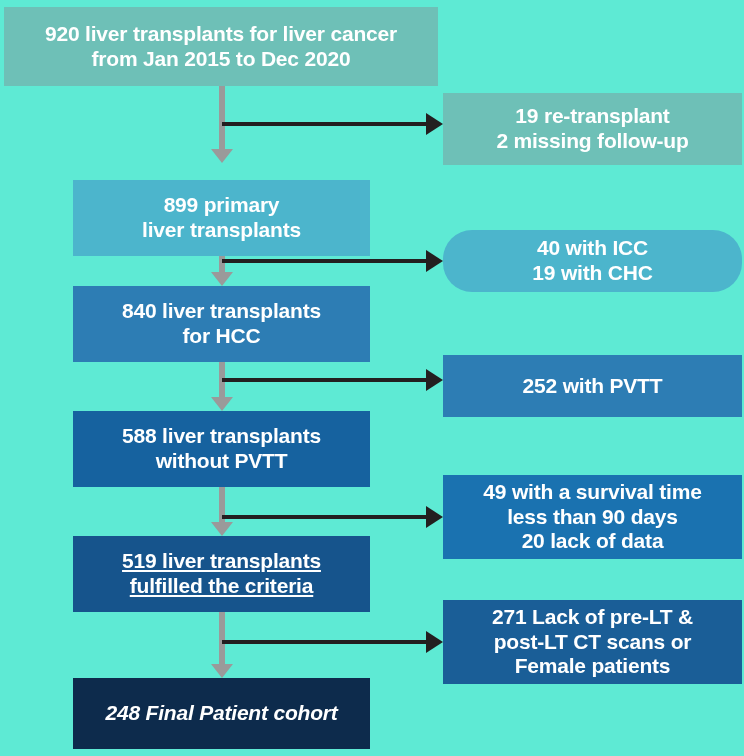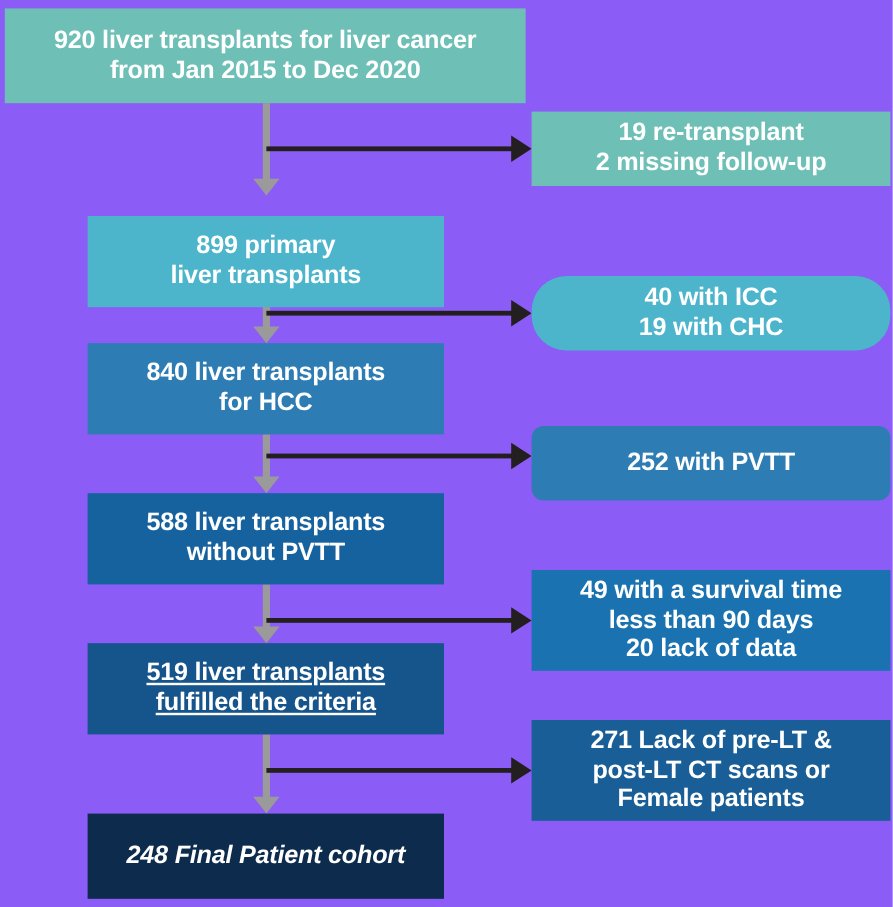--- a/index.html
+++ b/index.html
@@ -7,21 +7,21 @@
     padding: 0;
     background: #ffffff;
   }
   body {
     font-family: "Liberation Sans", sans-serif;
   }
   #flow-root {
     position: relative;
     width: 744px;
     height: 756px;
-    background: #8b5cf6;
+    background: #5eead4;
     overflow: hidden;
   }
   .node {
     position: absolute;
     box-sizing: border-box;
     display: flex;
     align-items: center;
     justify-content: center;
     text-align: center;
     color: #ffffff;
@@ -132,24 +132,24 @@
 from Jan 2015 to Dec 2020</div>
     <div class="node main-node" style="background: rgb(76, 181, 204); left: 73px; top: 180px; width: 297px; height: 76px;">899 primary
 liver transplants</div>
     <div class="node main-node" style="background: rgb(45, 125, 180); left: 73px; top: 286px; width: 297px; height: 76px;">840 liver transplants
 for HCC</div>
     <div class="node main-node" style="background: rgb(22, 98, 159); left: 73px; top: 411px; width: 297px; height: 76px;">588 liver transplants
 without PVTT</div>
     <div class="node main-node" style="background: rgb(22, 84, 140); left: 73px; top: 536px; width: 297px; height: 76px; text-decoration: underline;">519 liver transplants
 fulfilled the criteria</div>
     <div class="node main-node" style="background: rgb(13, 43, 76); left: 73px; top: 678px; width: 297px; height: 71px; font-style: italic;">248 Final Patient cohort</div>
-    <div class="node branch-node" style="background: rgb(110, 192, 183); left: 443px; top: 93px; width: 299px; height: 62px;">19 re-transplant
+    <div class="node branch-node" style="background: rgb(110, 192, 183); left: 443px; top: 93px; width: 299px; height: 72px;">19 re-transplant
 2 missing follow-up</div>
     <div class="node branch-node" style="background: rgb(76, 181, 204); left: 443px; top: 230px; width: 299px; height: 62px; border-radius: 29px;">40 with ICC
 19 with CHC</div>
-    <div class="node branch-node" style="background: rgb(45, 125, 180); left: 443px; top: 355px; width: 299px; height: 62px; border-radius: 10px;">252 with PVTT</div>
+    <div class="node branch-node" style="background: rgb(45, 125, 180); left: 443px; top: 355px; width: 299px; height: 62px;">252 with PVTT</div>
     <div class="node branch-node" style="background: rgb(26, 114, 176); left: 443px; top: 475px; width: 299px; height: 84px;">49 with a survival time
 less than 90 days
 20 lack of data</div>
     <div class="node branch-node" style="background: rgb(26, 94, 151); left: 443px; top: 600px; width: 299px; height: 84px;">271 Lack of pre-LT &amp;
 post-LT CT scans or
 Female patients</div>
   </div>
 
 </body></html>

